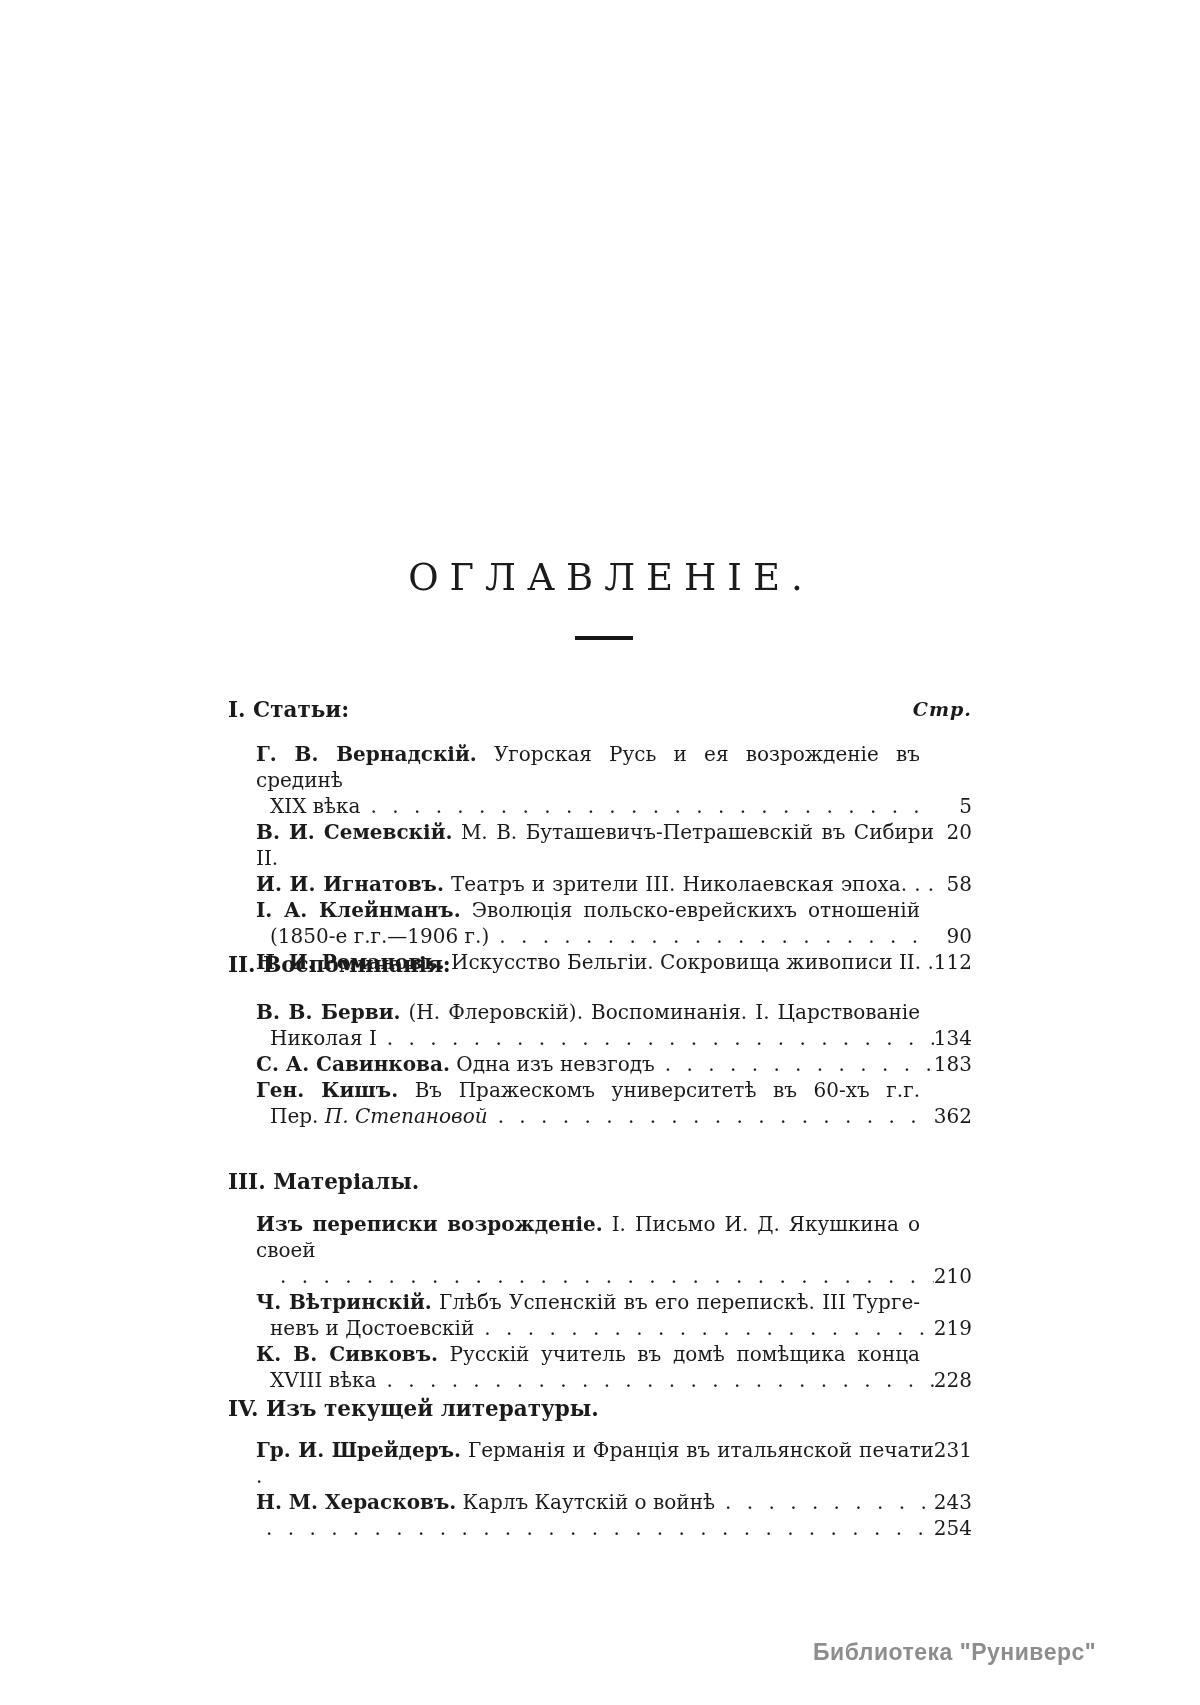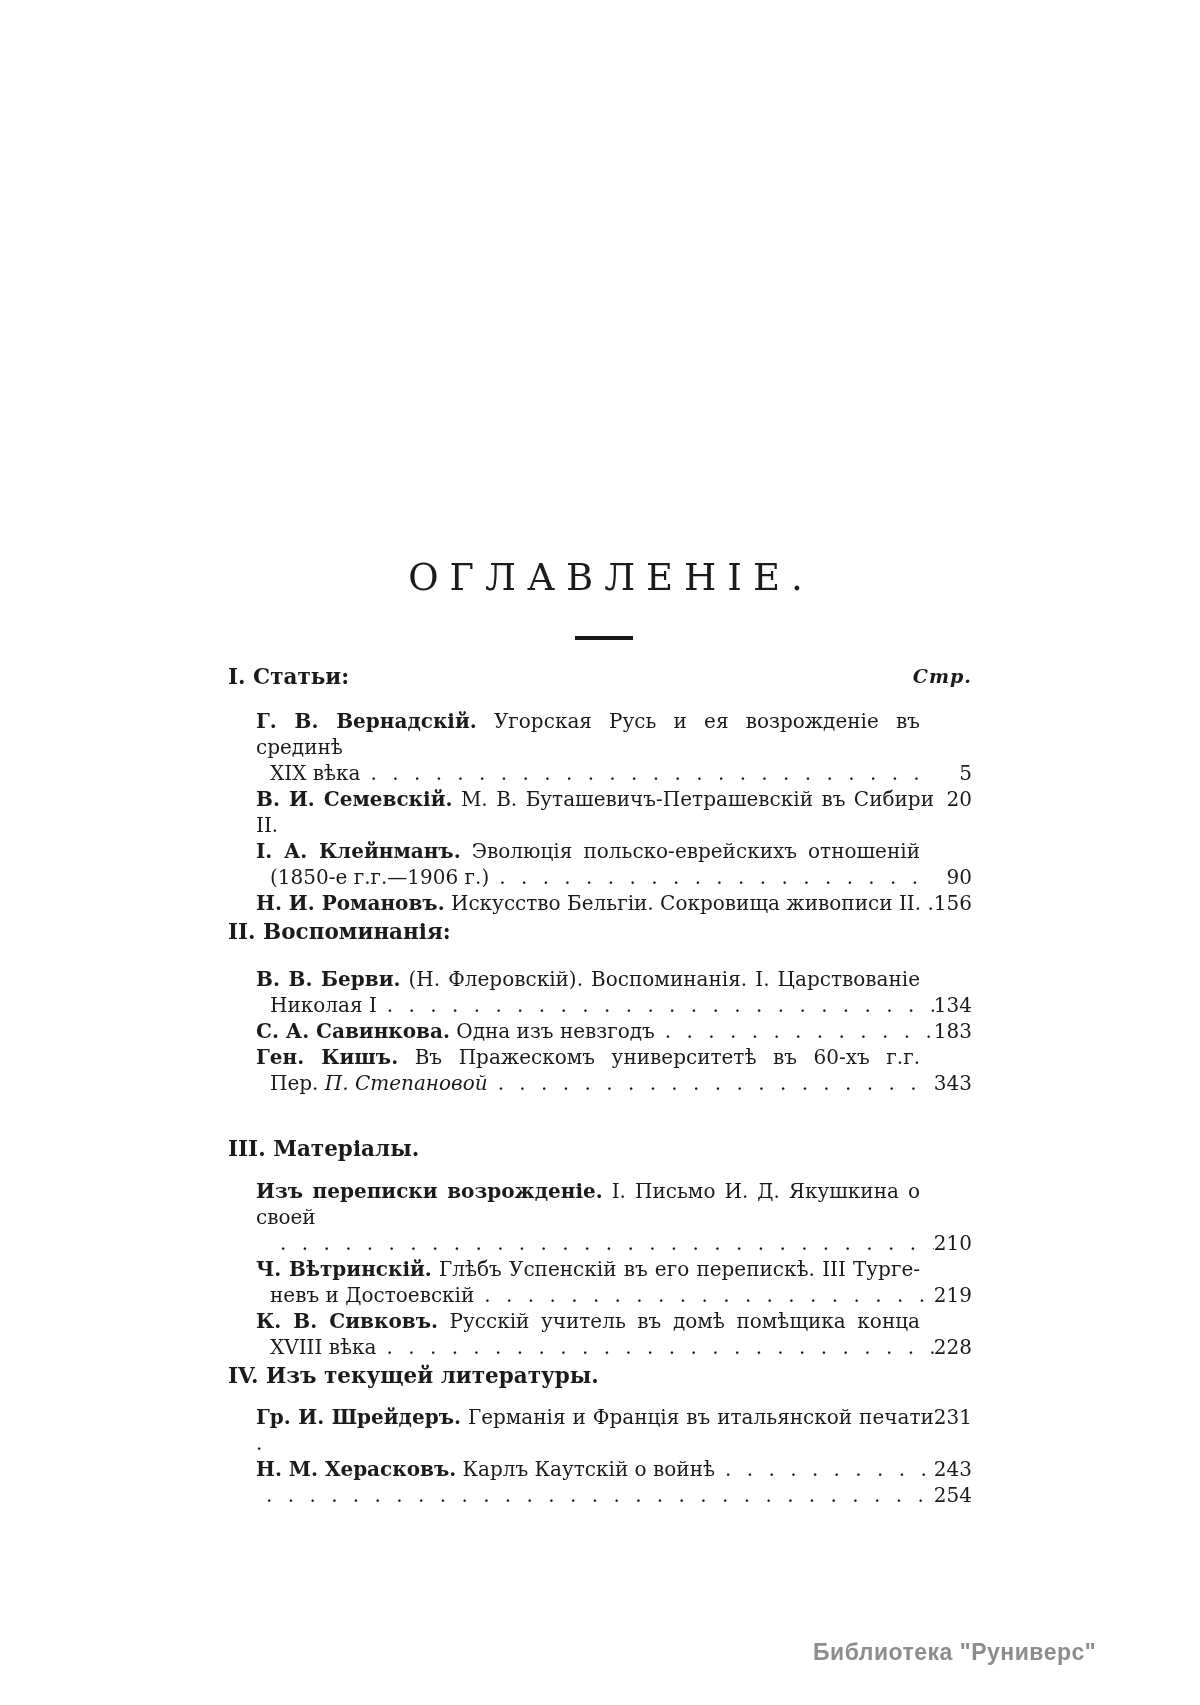--- a/index.html
+++ b/index.html
@@ -12,21 +12,21 @@
 
   .title{
     position:absolute;top:556px;left:0;width:1222px;text-align:center;
     font-size:37px;letter-spacing:11px;white-space:nowrap;
   }
   .rule{position:absolute;top:636px;left:575px;width:58px;height:4px;background:#161616;}
 
   .section{position:absolute;left:228px;width:744px;}
   .sec-header{
     font-size:21.5px;font-weight:bold;line-height:27px;
-    display:flex;justify-content:space-between;align-items:center;
+    display:flex;justify-content:space-between;align-items:center;margin-top:33px;
   }
   .col-label{font-style:italic;font-weight:bold;font-size:19px;letter-spacing:1px;}
 
   .entries{display:block;}
   .line{
     display:flex;align-items:baseline;
     font-size:20px;line-height:26px;padding-left:28px;
   }
   .line.cont{padding-left:42px;align-items:center;}
   .line.nopg{padding-right:14px;}
@@ -65,32 +65,36 @@
       </div>
       <div class="line cont">
         <span class="lt">XIX вѣка</span>
         <span class="leaders">. . . . . . . . . . . . . . . . . . . . . . . . . . . . . . . . . . . . . . . . . . . . . . . . . . . . . . . . . . . . </span>
         <span class="pg">5</span>
       </div>
       <div class="line">
         <span class="lt just"><b>В. И. Семевскій.</b><span> М. В. Буташевичъ-Петрашевскій въ Сибири II.</span></span>
         <span class="pg">20</span>
       </div>
+      <div class="line">
+        <span class="lt just"><b>И. И. Игнатовъ.</b><span> Театръ и зрители III. Николаевская эпоха. . .</span></span>
+        <span class="pg">58</span>
+      </div>
       <div class="line nopg">
         <span class="lt just"><b>I. А. Клейнманъ.</b><span> Эволюція польско-еврейскихъ отношеній</span></span>
         <span class="pg"></span>
       </div>
       <div class="line cont">
         <span class="lt">(1850-е г.г.—1906 г.)</span>
         <span class="leaders">. . . . . . . . . . . . . . . . . . . . . . . . . . . . . . . . . . . . . . . . . . . . . . . . . . . . . . . . . . . . </span>
         <span class="pg">90</span>
       </div>
       <div class="line">
         <span class="lt just"><b>Н. И. Романовъ.</b><span> Искусство Бельгіи. Сокровища живописи II. .</span></span>
-        <span class="pg">156</span>
+        <span class="pg">112</span>
       </div>
     </div>
   </div>
 
   <div class="section" style="top:918px;">
     <div class="sec-header">
       <span>II. Воспоминанія:</span>
     </div>
     <div class="entries" style="margin-top:21px;">
       <div class="line nopg">
@@ -107,21 +111,21 @@
         <span class="leaders">. . . . . . . . . . . . . . . . . . . . . . . . . . . . . . . . . . . . . . . . . . . . . . . . . . . . . . . . . . . . </span>
         <span class="pg">183</span>
       </div>
       <div class="line nopg">
         <span class="lt just"><b>Ген. Кишъ.</b><span> Въ Пражескомъ университетѣ въ 60-хъ г.г.</span></span>
         <span class="pg"></span>
       </div>
       <div class="line cont">
         <span class="lt"><span>Пер. </span><i>П. Степановой</i></span>
         <span class="leaders">. . . . . . . . . . . . . . . . . . . . . . . . . . . . . . . . . . . . . . . . . . . . . . . . . . . . . . . . . . . . </span>
-        <span class="pg">343</span>
+        <span class="pg">362</span>
       </div>
     </div>
   </div>
 
   <div class="section" style="top:1135px;">
     <div class="sec-header">
       <span>III. Матеріалы.</span>
     </div>
     <div class="entries" style="margin-top:16px;">
       <div class="line nopg">

